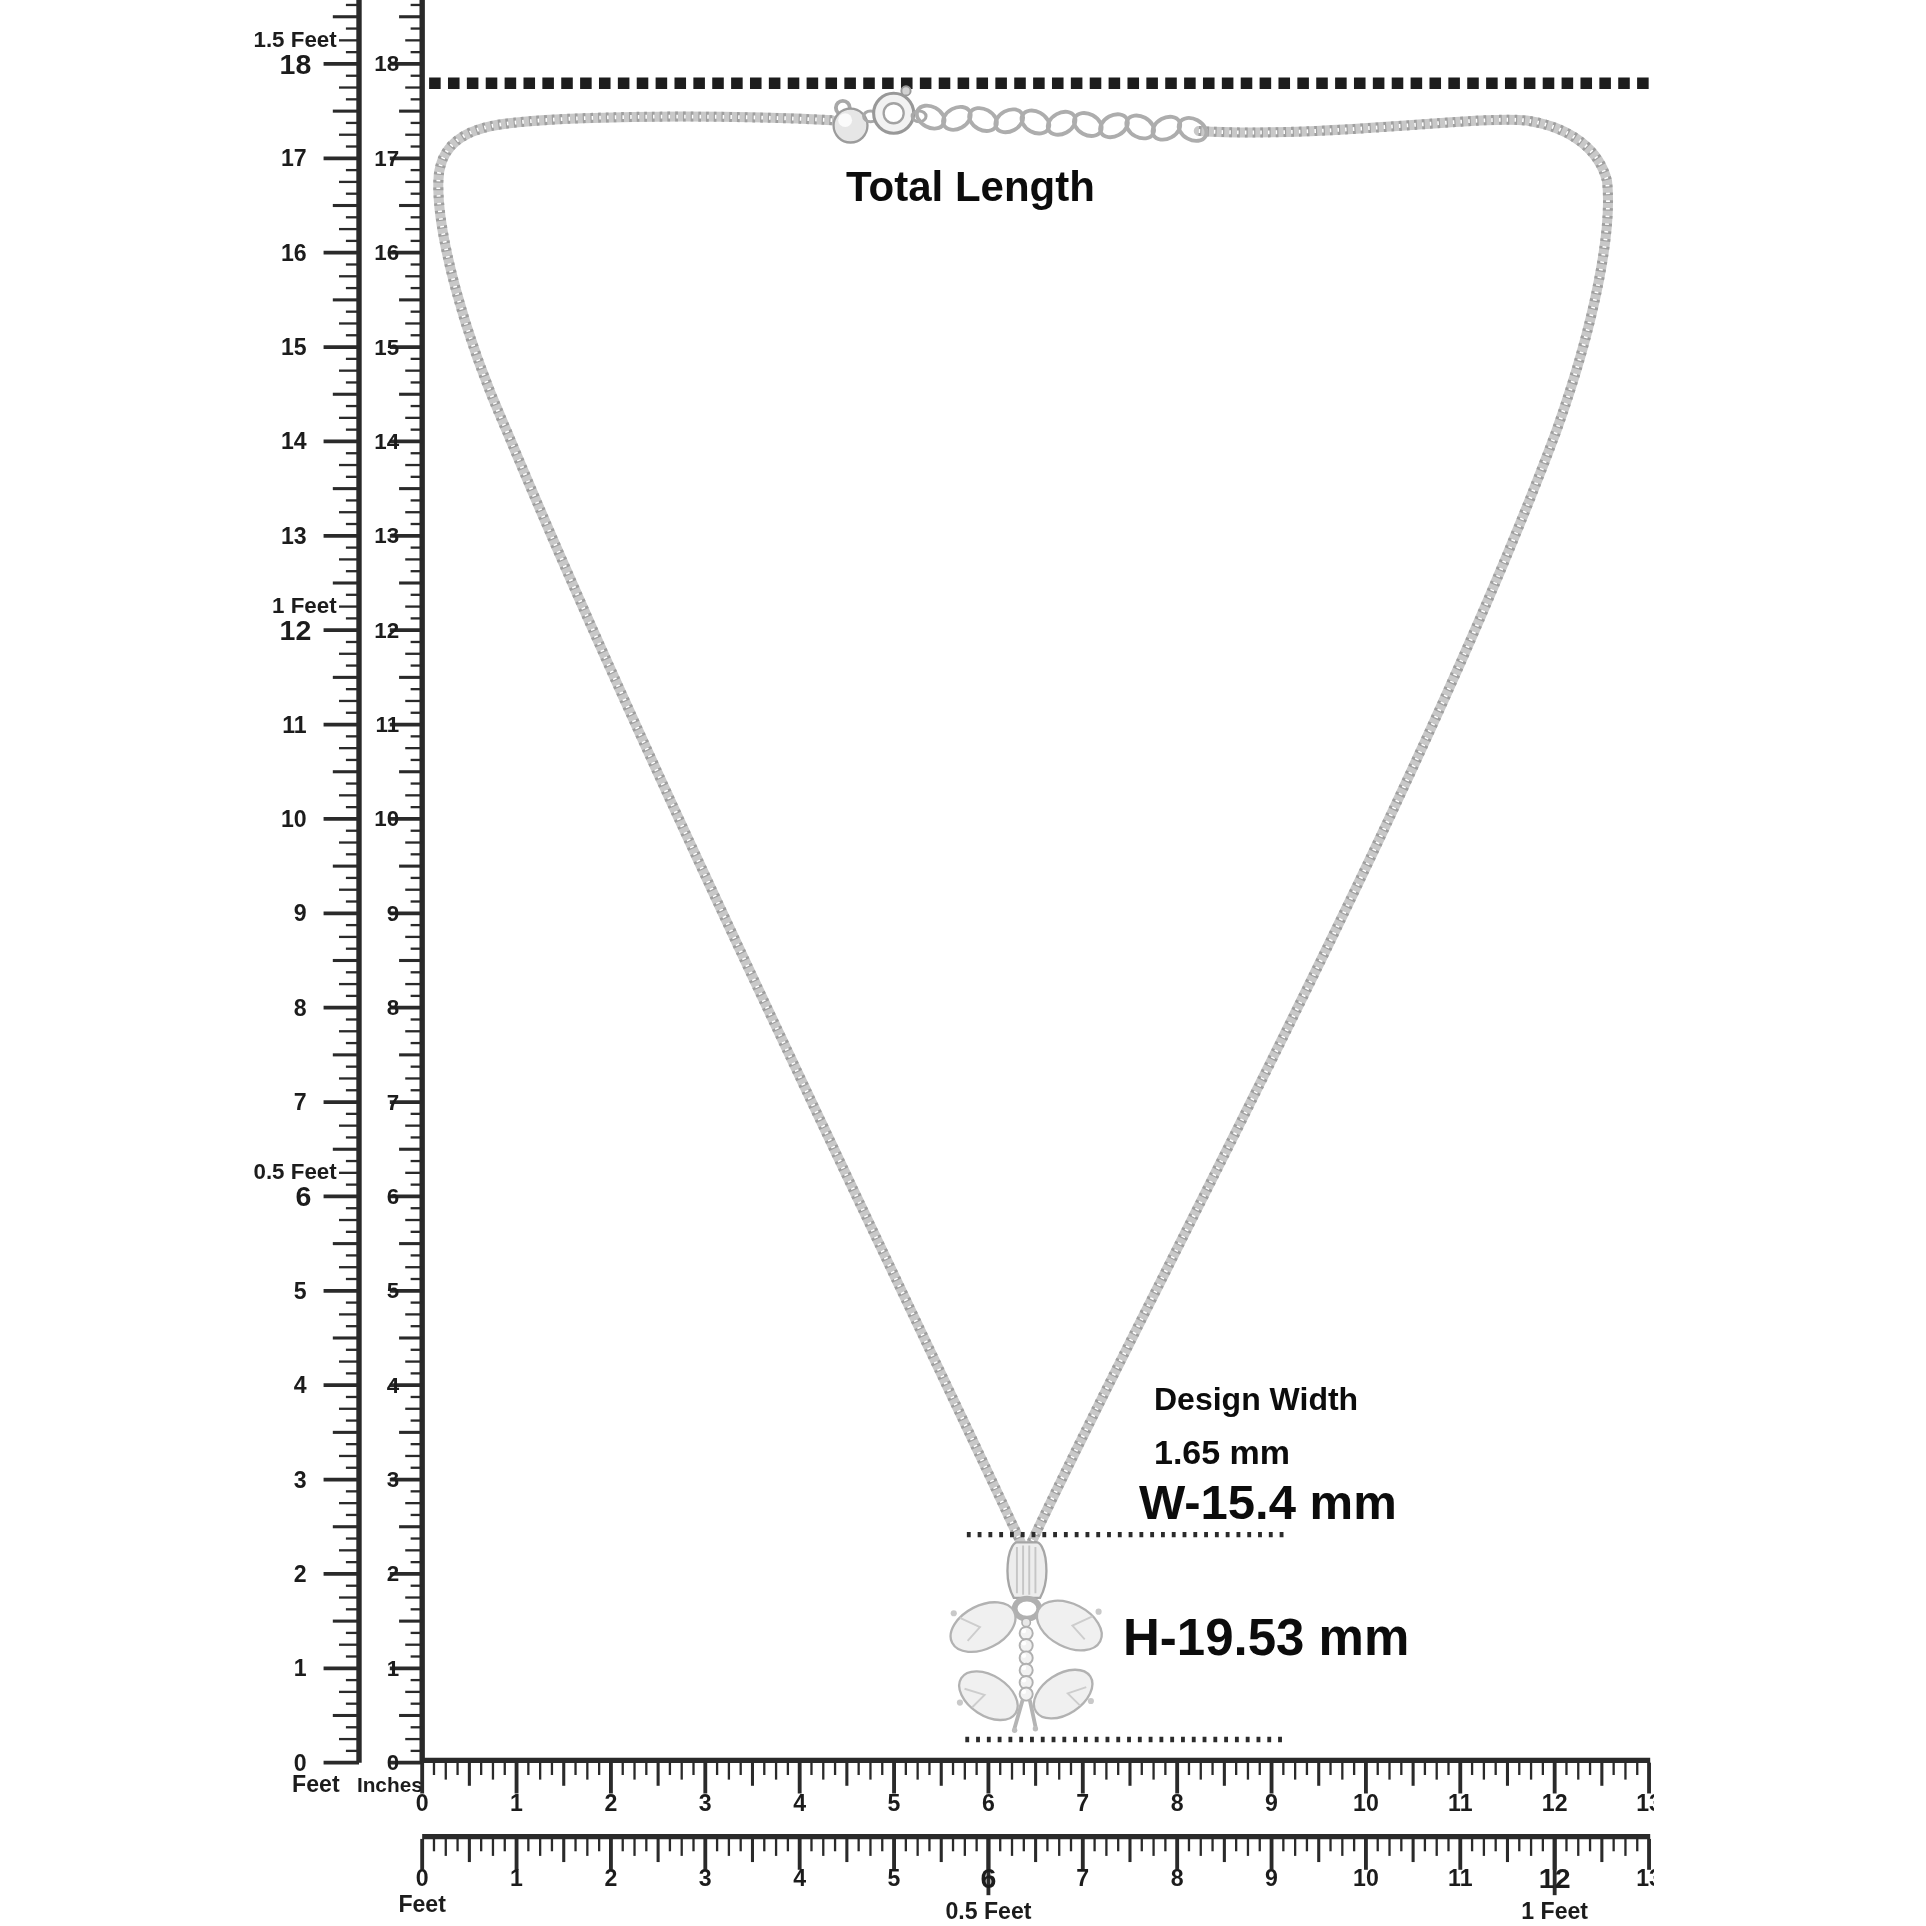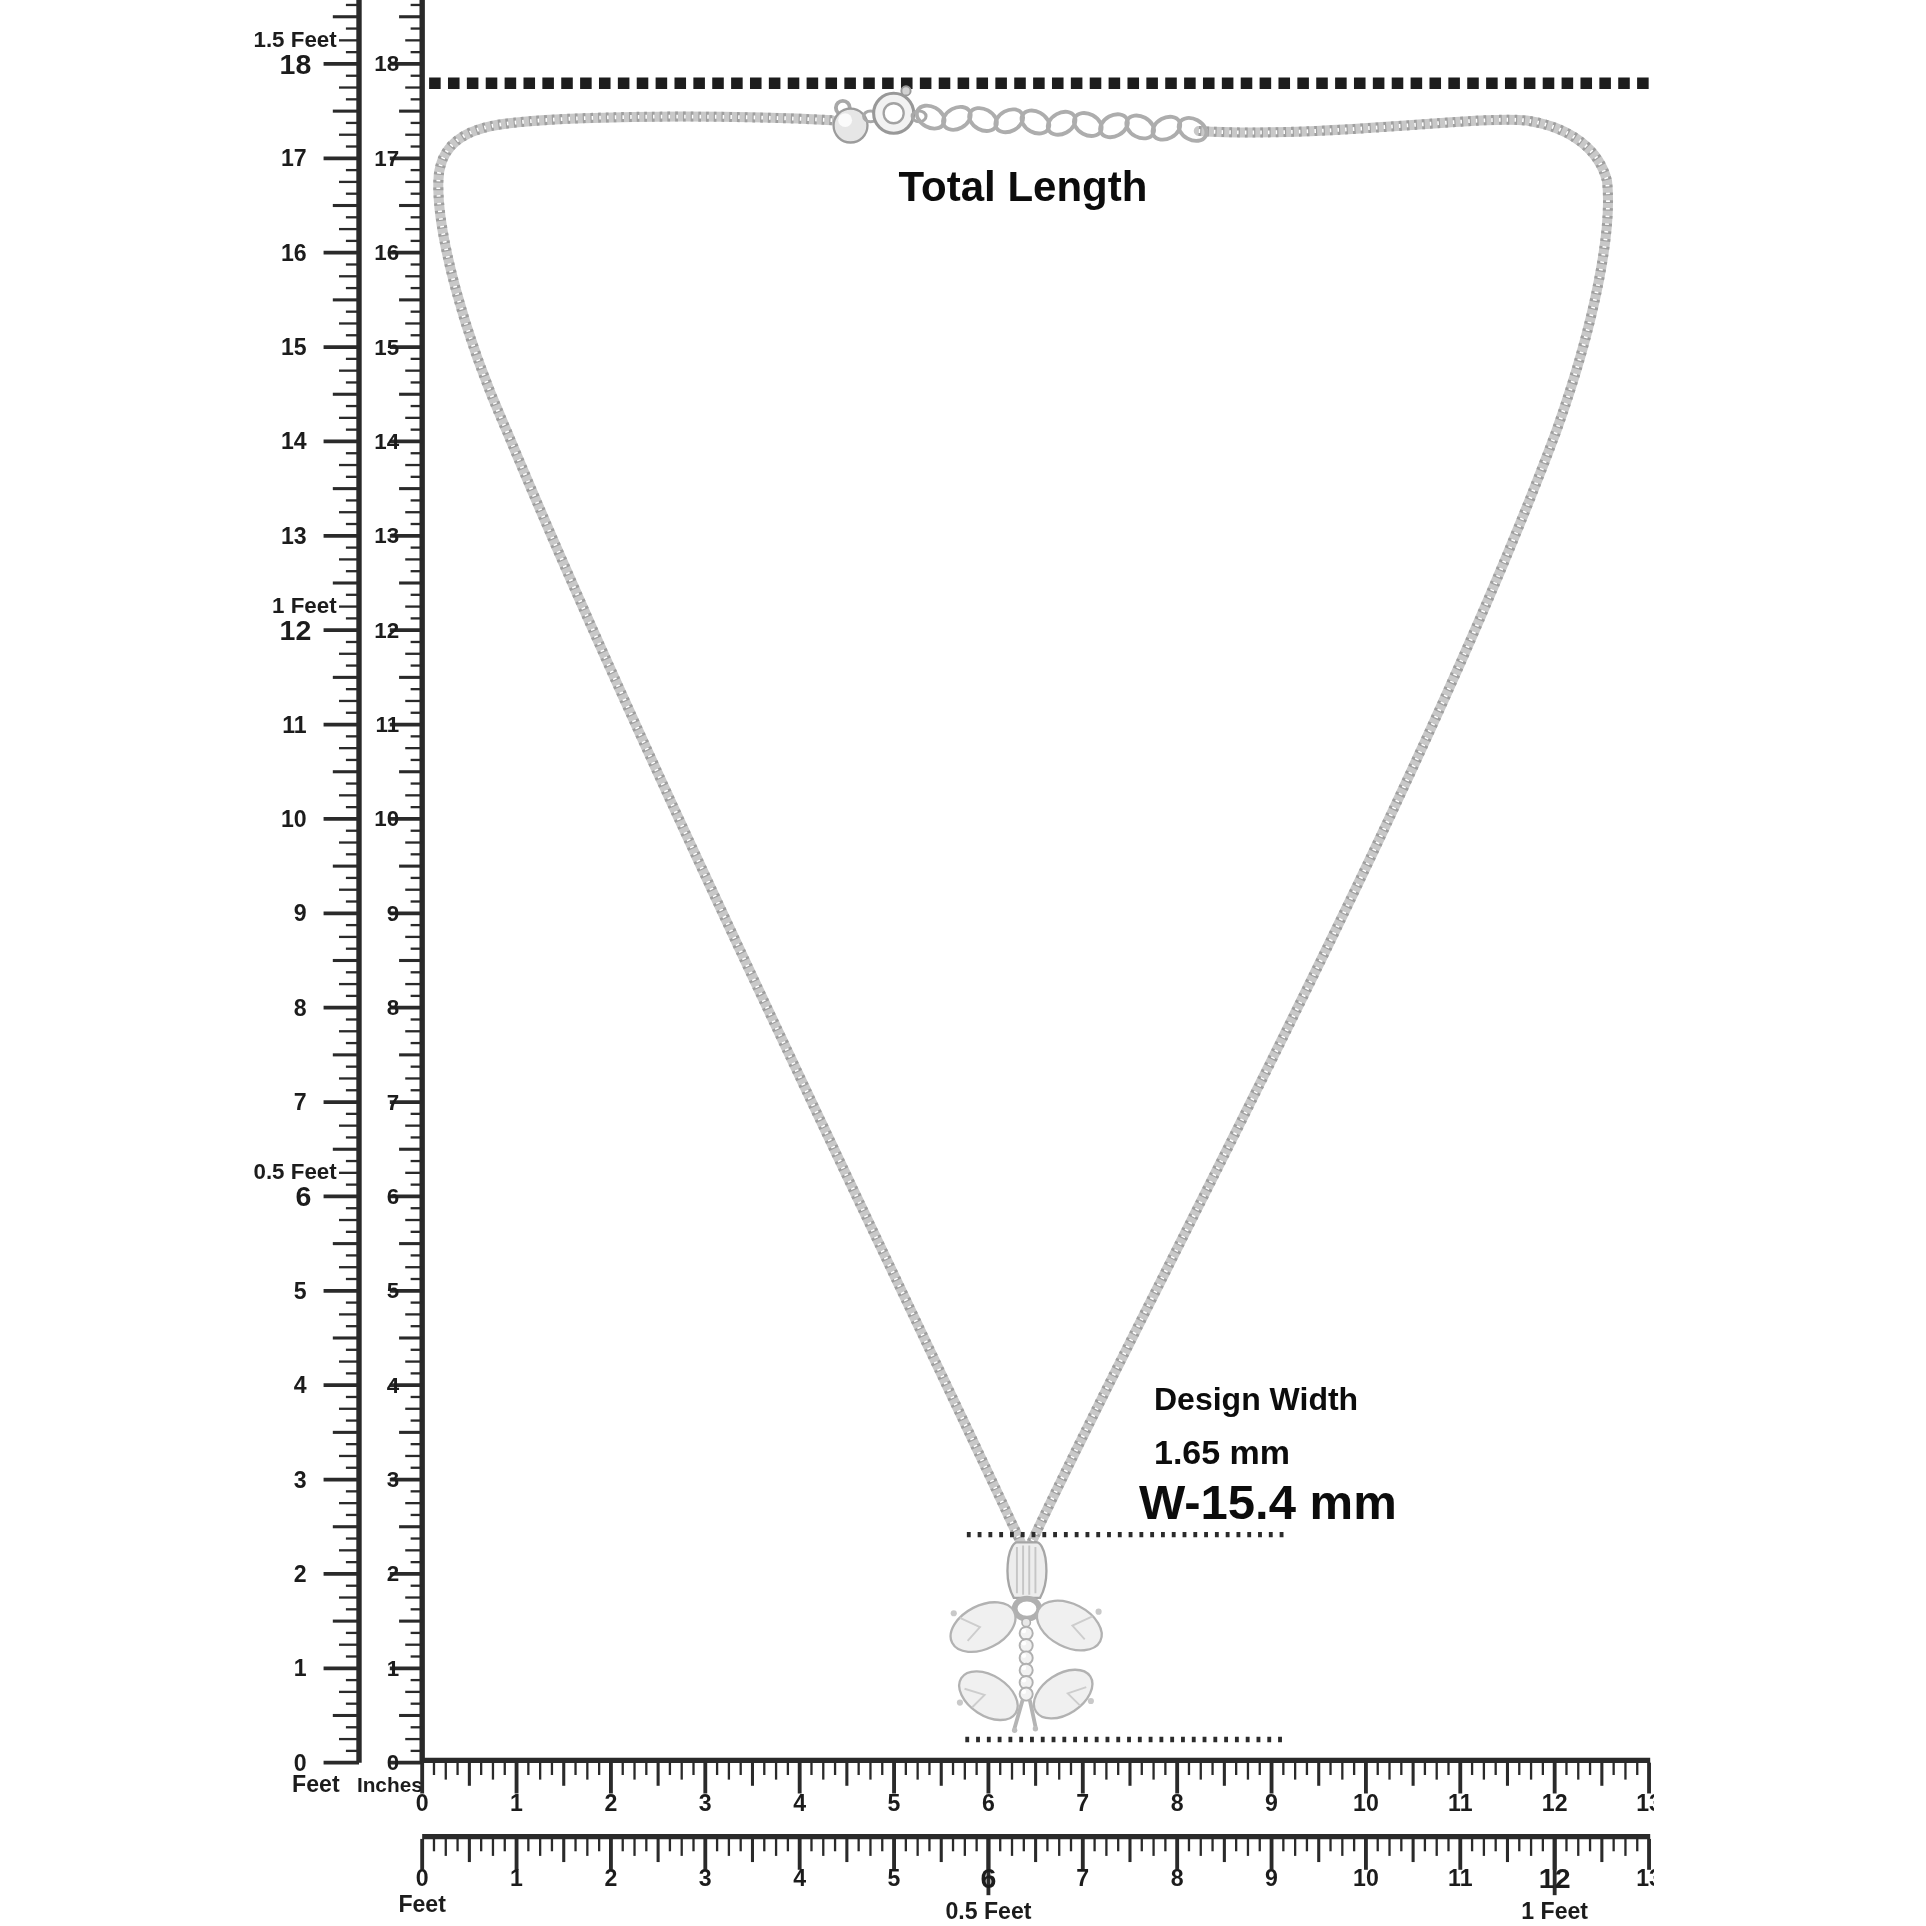--- a/index.html
+++ b/index.html
@@ -3,21 +3,21 @@
 <meta charset="utf-8">
 <style>
   html,body{margin:0;padding:0;background:#ffffff;}
   .stage{
     position:relative;width:1926px;height:1926px;background:#ffffff;overflow:hidden;
     font-family:"Liberation Sans", sans-serif;
   }
   .anno{
     position:absolute;font-weight:bold;color:#0c0c0c;white-space:nowrap;line-height:1.1;
   }
-  .t1{left:846px;top:164px;width:354px;text-align:center;font-size:42px;}
+  .t1{left:846px;top:164px;width:354px;font-size:42px;}
   .t2{left:846px;top:220px;width:354px;text-align:center;font-size:42px;}
   .d1{left:1154px;top:1382px;font-size:32px;}
   .d2{left:1154px;top:1434px;font-size:34px;}
   .wlab{left:1139px;top:1476px;font-size:49px;}
   .hlab{left:1123px;top:1610px;font-size:51px;}
   svg text{font-family:"Liberation Sans", sans-serif;font-weight:bold;fill:#1c1c1c;}
 </style>
 </head>
 <body>
 
@@ -708,14 +708,15 @@
 
     <path d="M 1255,1992 H 1673" fill="none" stroke="#2b2b2b" stroke-width="7" stroke-dasharray="5 9"></path>
     <path d="M 1253,2258 H 1670" fill="none" stroke="#2b2b2b" stroke-width="7" stroke-dasharray="5 9"></path>
   </svg>
 
   
   <div class="anno t1">Total Length</div>
   <div class="anno d1">Design Width</div>
   <div class="anno d2">1.65 mm</div>
   <div class="anno wlab">W-15.4 mm</div>
+  <div class="anno hlab">H-19.53 mm</div>
 </div>
 
 
 </body></html>

